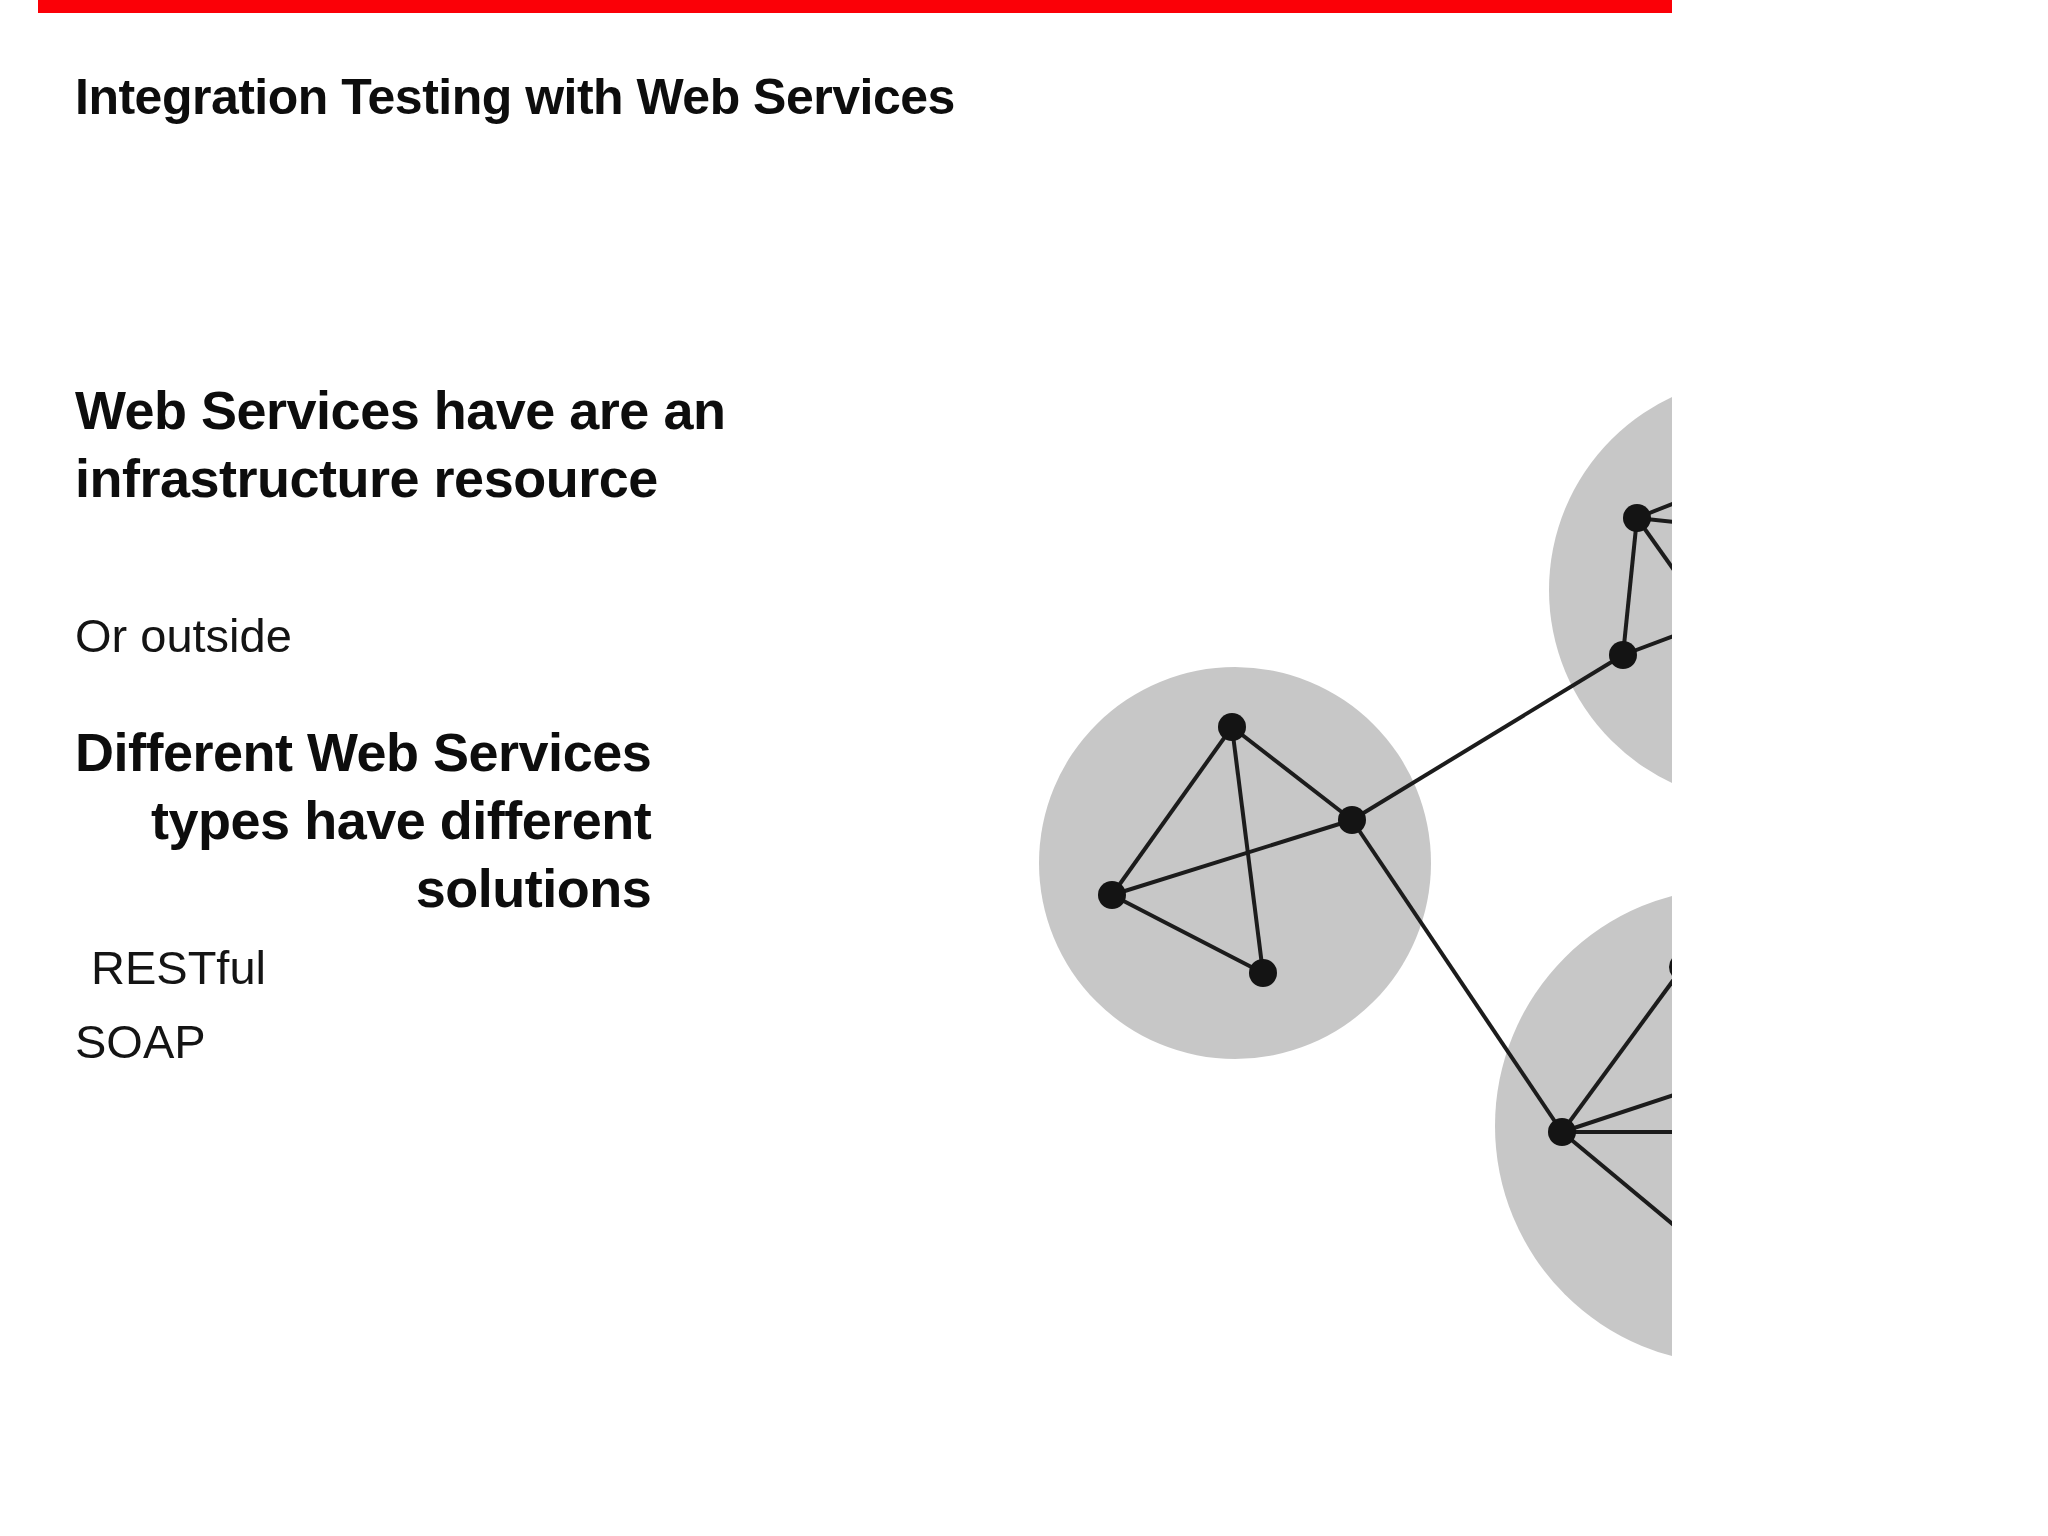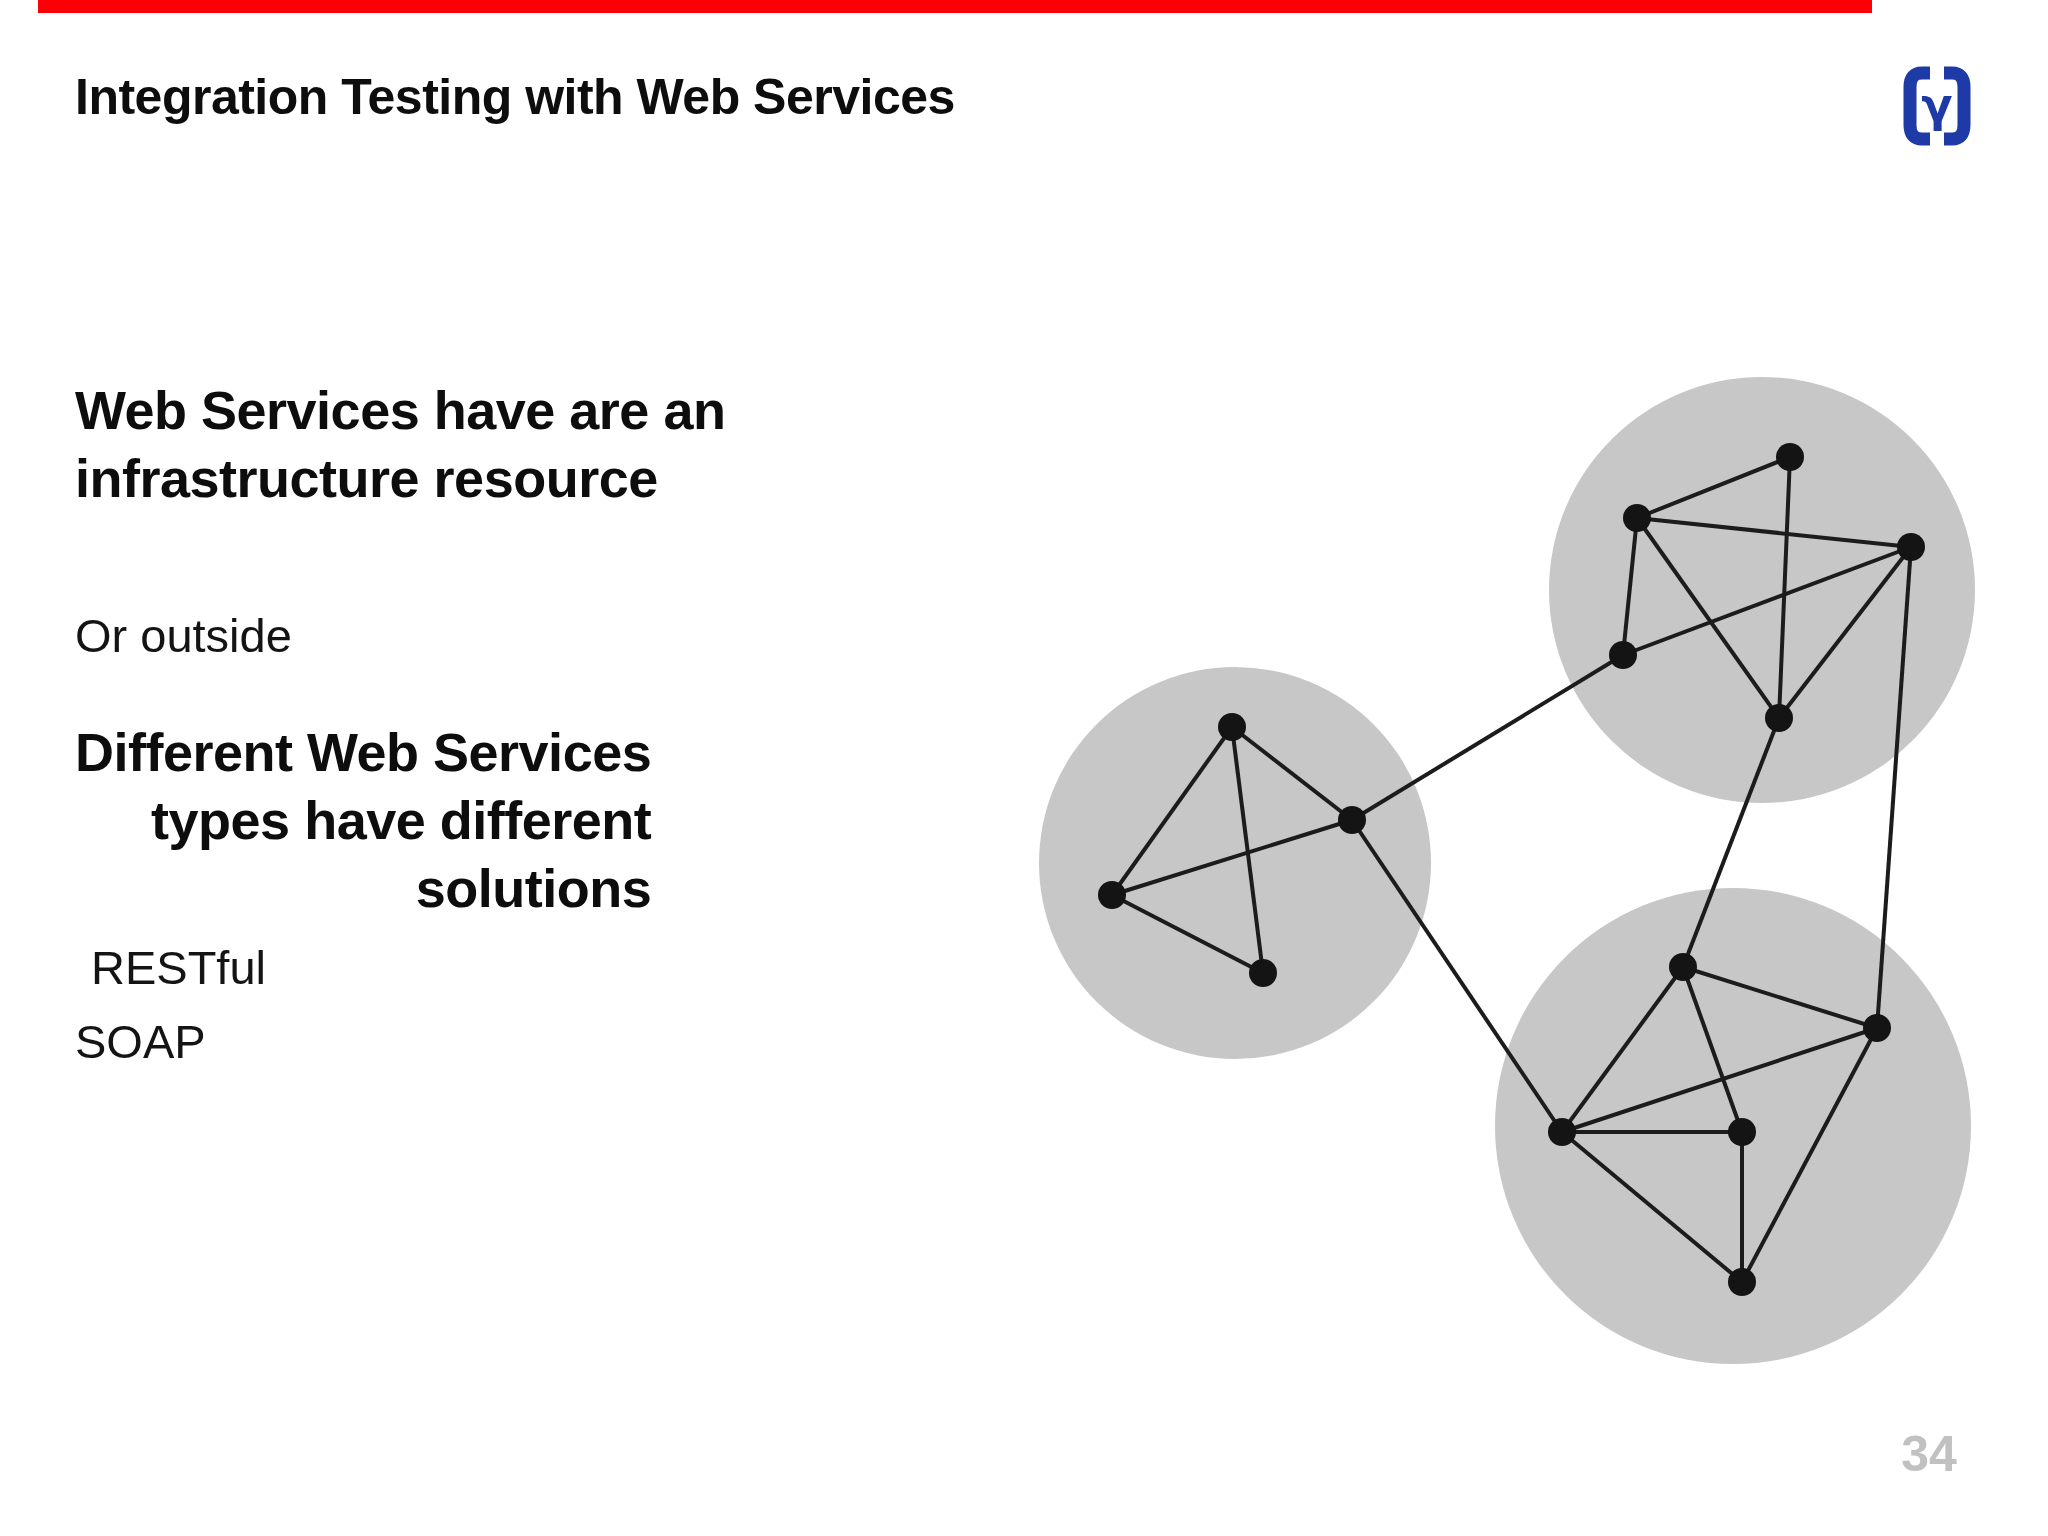--- a/index.html
+++ b/index.html
@@ -1,18 +1,18 @@
 <!DOCTYPE html>
 <html><head>
 <meta charset="utf-8">
 <style>
   html,body { margin:0; padding:0; }
   body { width:2048px; height:1536px; background:#ffffff;
          font-family:"Liberation Sans","DejaVu Sans",sans-serif; }
-  .slide { position:relative; width:2048px; height:1536px; background:#fff; overflow:hidden; }
+  .slide { position:relative; width:1672px; height:1536px; background:#fff; overflow:hidden; }
 
   .progress-bar { position:absolute; left:38px; top:0; width:1834px; height:13px;
                   background:#fb0007; }
 
   .slide-title { position:absolute; left:75px; top:66px; font-size:50px; line-height:62px;
                  font-weight:bold; color:#0d0d0d; letter-spacing:-0.5px; }
 
   .logo-box { position:absolute; left:1900px; top:64px; width:74px; height:84px; }
   .logo-box svg text { font-family:"DejaVu Sans","Liberation Sans",sans-serif; }
   .section-heading { position:absolute; left:75px; font-size:54px; line-height:68px;

